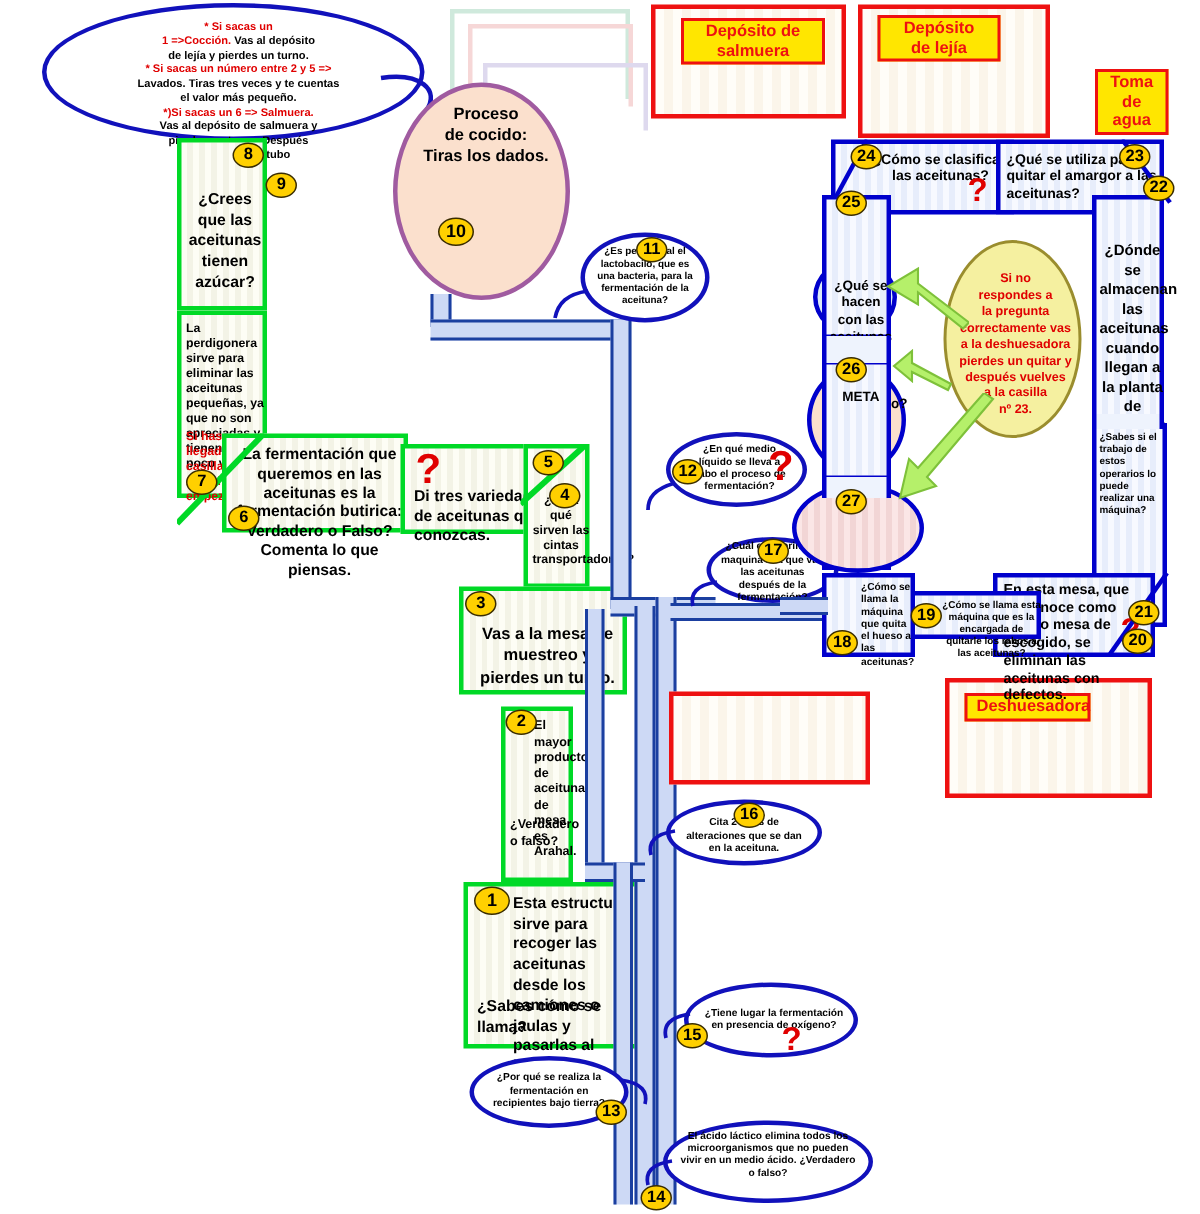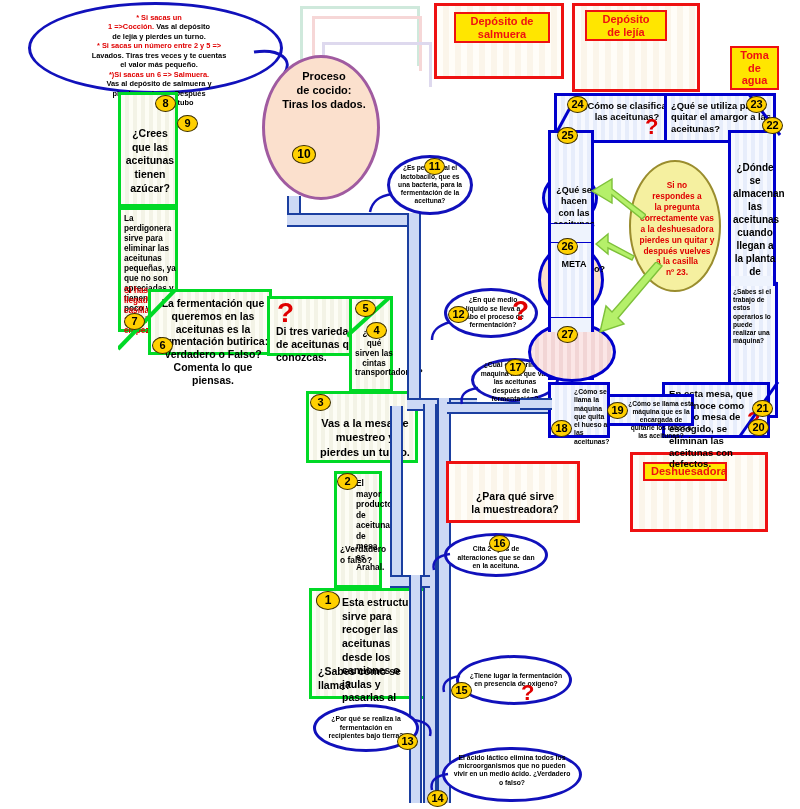--- a/index.html
+++ b/index.html
@@ -229,22 +229,20 @@
       <span>El ácido láctico elimina todos los microorganismos que no pueden vivir en  un medio ácido. ¿Verdadero o falso?</span><br><br>
       <span class="red-txt"></span>
     </div>
   </div>
   <div class="num" style="left:427px;top:790px;">14</div>
   <svg class="abs" style="left:426px;top:770px;width:24px;height:24px;">
     <path d="M22,4 C8,6 4,12 6,20" stroke="#1111bb" stroke-width="2.5" fill="none"></path>
   </svg>
 
   <div class="abs red-box" style="left:446px;top:461px;width:134px;height:62px;">
-    <div class="abs" style="left:6px;top:26px;width:120px;text-align:center;font-weight:bold;font-size:10.5px;line-height:1.2;white-space:pre-line;color:#000;">¿Para qué sirve
-la muestreadora?</div>
   </div>
 
   <div class="abs red-box" style="left:630px;top:452px;width:138px;height:80px;">
     <div class="tag abs" style="left:10px;top:7px;width:84px;">Deshuesadora</div>
   </div>
 
   <div class="abs blue-cell" style="left:554px;top:93px;width:122px;height:50px;">
     <div class="abs" style="left:4px;top:4px;width:114px;font-size:9.4px;line-height:1.22;padding-left:18px;">¿Cómo se clasifican las aceitunas?</div>
     <div class="abs qmark" style="left:88px;top:22px;font-size:22px;">?</div>
   </div>

